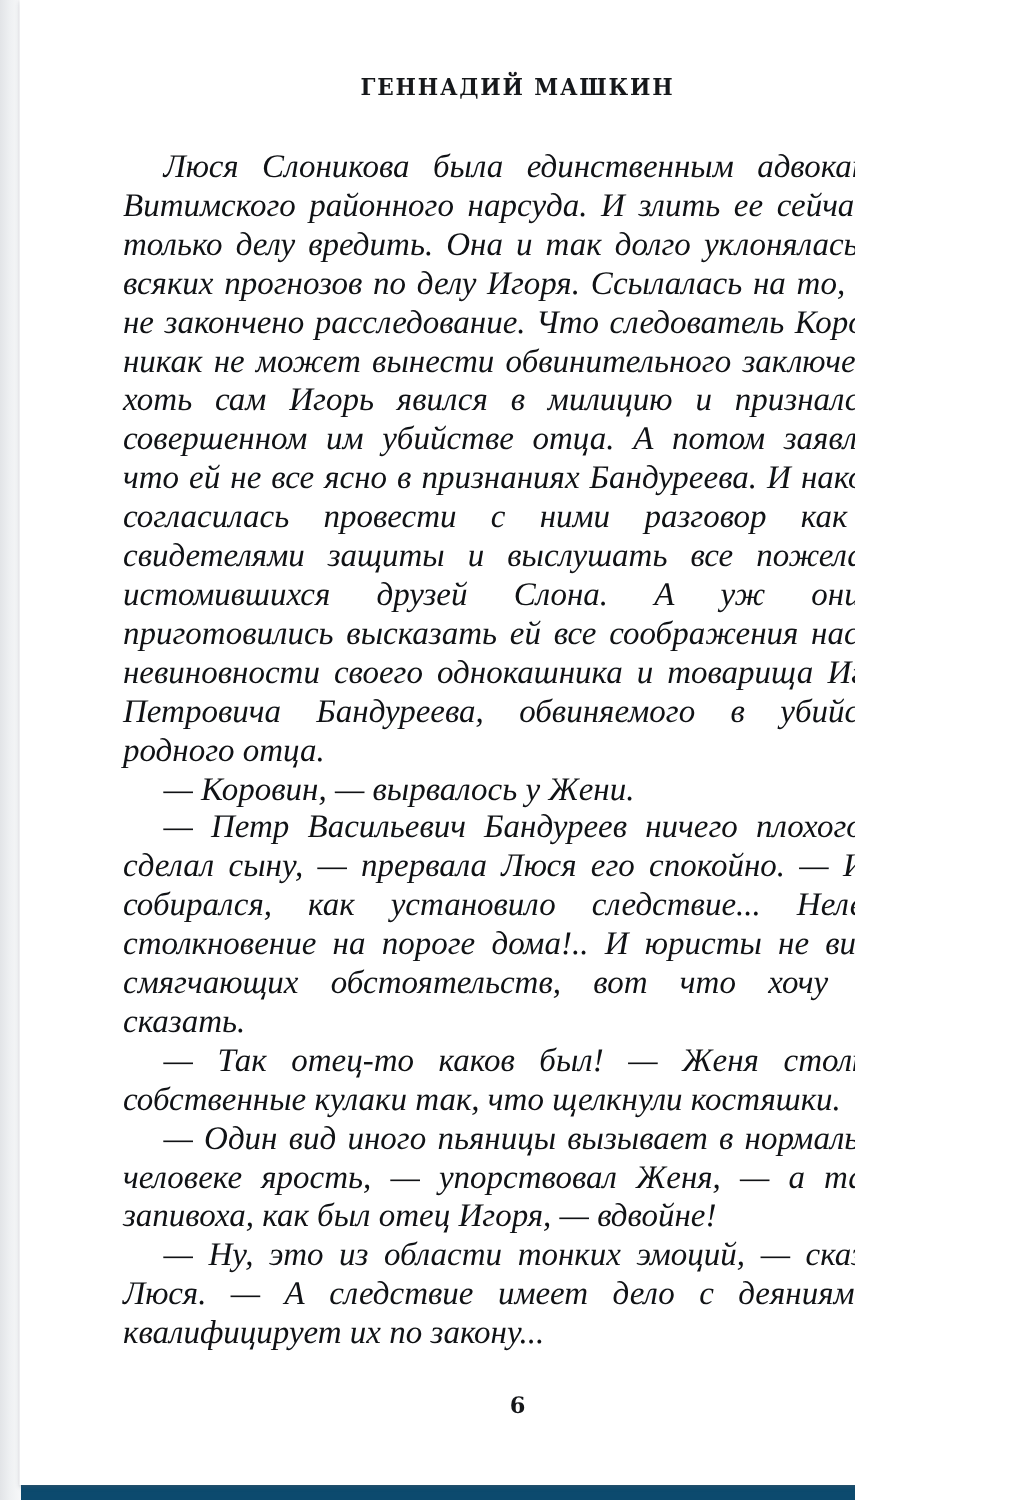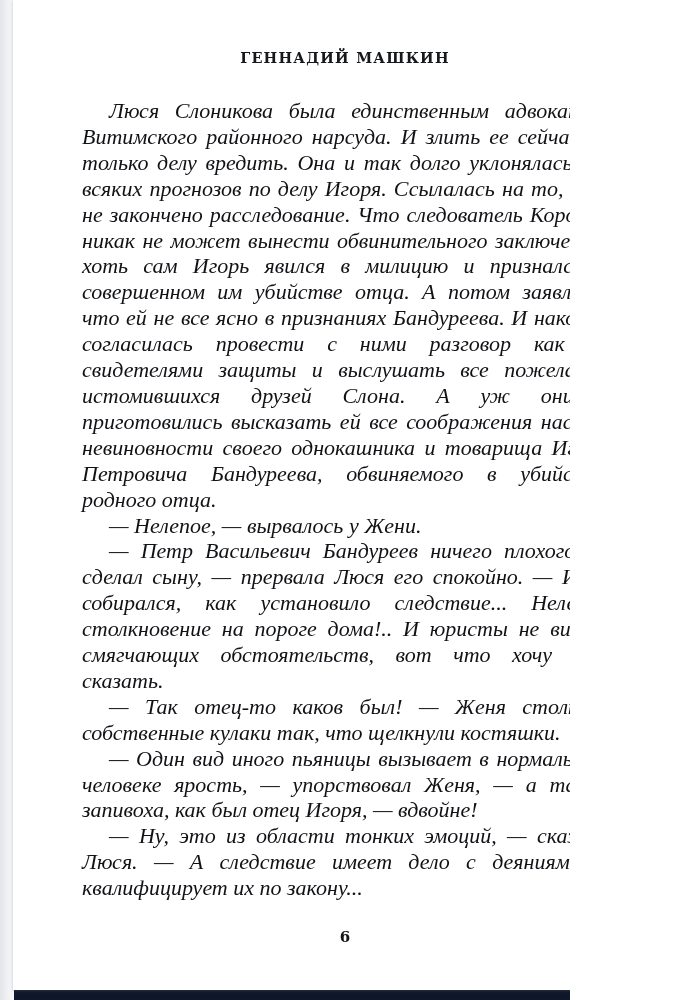--- a/index.html
+++ b/index.html
@@ -13,21 +13,21 @@
     background: #ffffff;
     font-family: "Liberation Serif", "DejaVu Serif", serif;
     -webkit-font-smoothing: antialiased;
   }
 
   
   #scan-canvas {
     position: relative;
     width: 570px;
     height: 1000px;
-    background: #0f172a;
+    background: #0c4a6e;
     overflow: hidden;
   }
 
   
   #gutter-shade {
     position: absolute;
     left: 0;
     top: 0;
     width: 14px;
     height: 1000px;
@@ -105,21 +105,21 @@
   <div id="gutter-shade"></div>
 
   <div id="page-sheet">
 
     <div class="type-area">
 
       <h1 id="running-head">ГЕННАДИЙ МАШКИН</h1>
 
       <div id="body-copy">
         <p>Люся Слоникова была единственным адвокатом Витимского районного нарсуда. И злить ее сейчас — только делу вредить. Она и так долго уклонялась от всяких прогнозов по делу Игоря. Ссылалась на то, что не закончено расследование. Что следователь Коровин никак не может вынести обвинительного заключения, хоть сам Игорь явился в милицию и признался в совершенном им убийстве отца. А потом заявляла, что ей не все ясно в признаниях Бандуреева. И наконец согласилась провести с ними разговор как со свидетелями защиты и выслушать все пожелания истомившихся друзей Слона. А уж они-то приготовились высказать ей все соображения насчет невиновности своего однокашника и товарища Игоря Петровича Бандуреева, обвиняемого в убийстве родного отца.</p>
-        <p>— Нелепое, — вырвалось у Жени.</p>
+        <p>— Коровин, — вырвалось у Жени.</p>
         <p>— Петр Васильевич Бандуреев ничего плохого не сделал сыну, — прервала Люся его спокойно. — И не собирался, как установило следствие... Нелепое столкновение на пороге дома!.. И юристы не видят смягчающих обстоятельств, вот что хочу вам сказать.</p>
         <p>— Так отец-то каков был! — Женя столкнул собственные кулаки так, что щелкнули костяшки.</p>
         <p>— Один вид иного пьяницы вызывает в нормальном человеке ярость, — упорствовал Женя, — а такой запивоха, как был отец Игоря, — вдвойне!</p>
         <p>— Ну, это из области тонких эмоций, — сказала Люся. — А следствие имеет дело с деяниями и квалифицирует их по закону...</p>
       </div>
 
     </div>
 
     <div id="folio">6</div>
 

